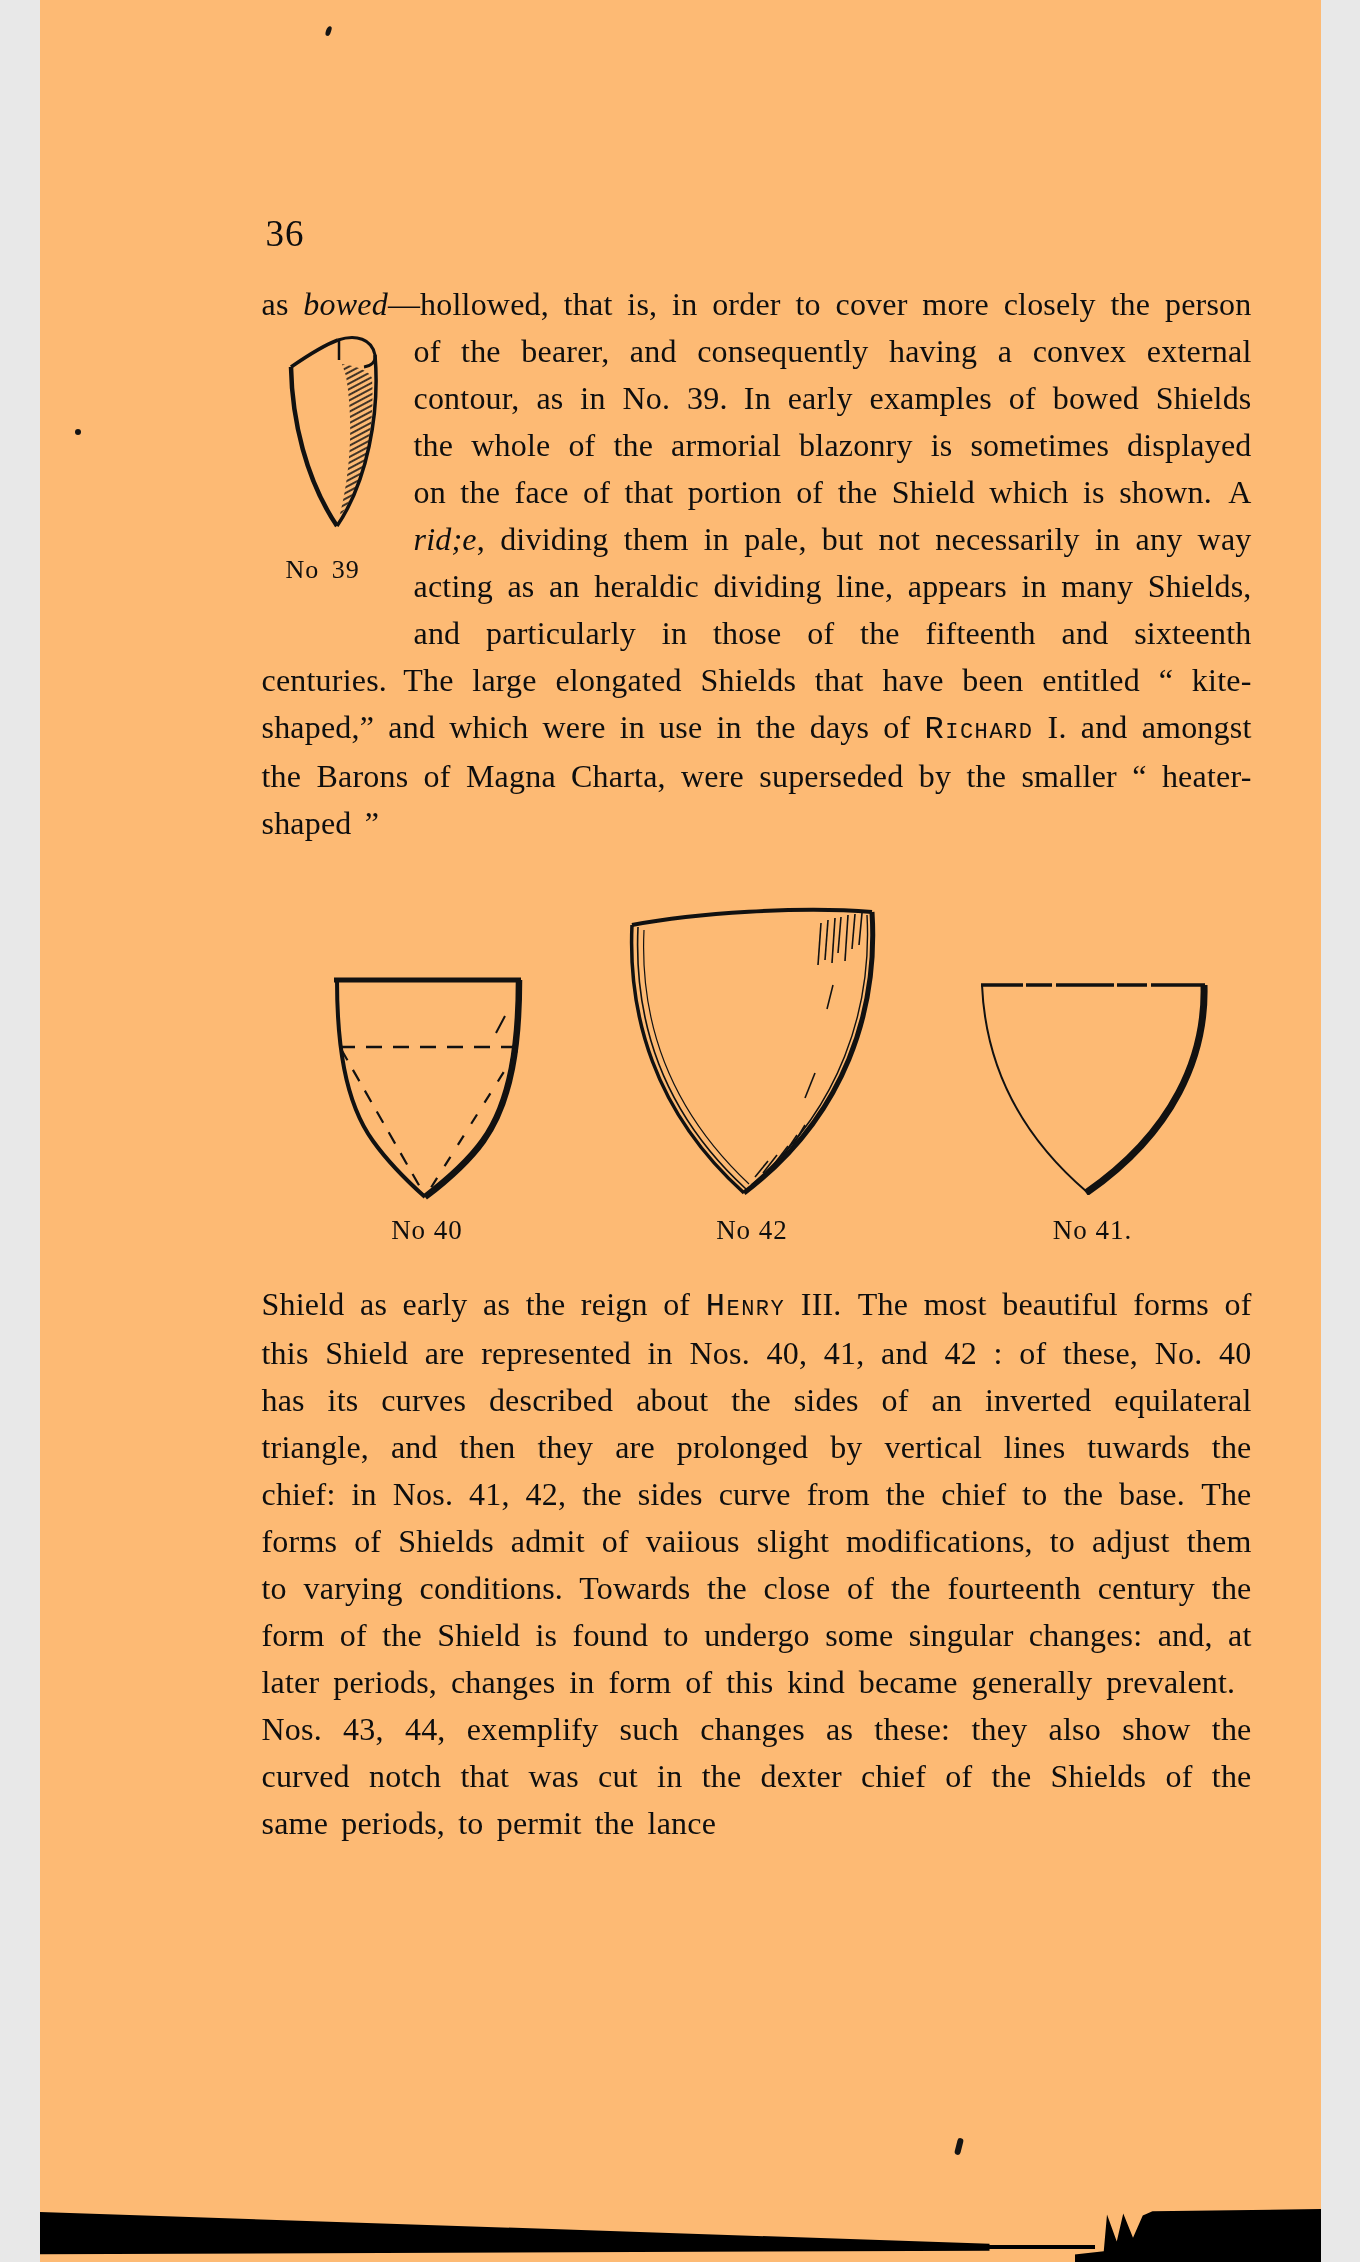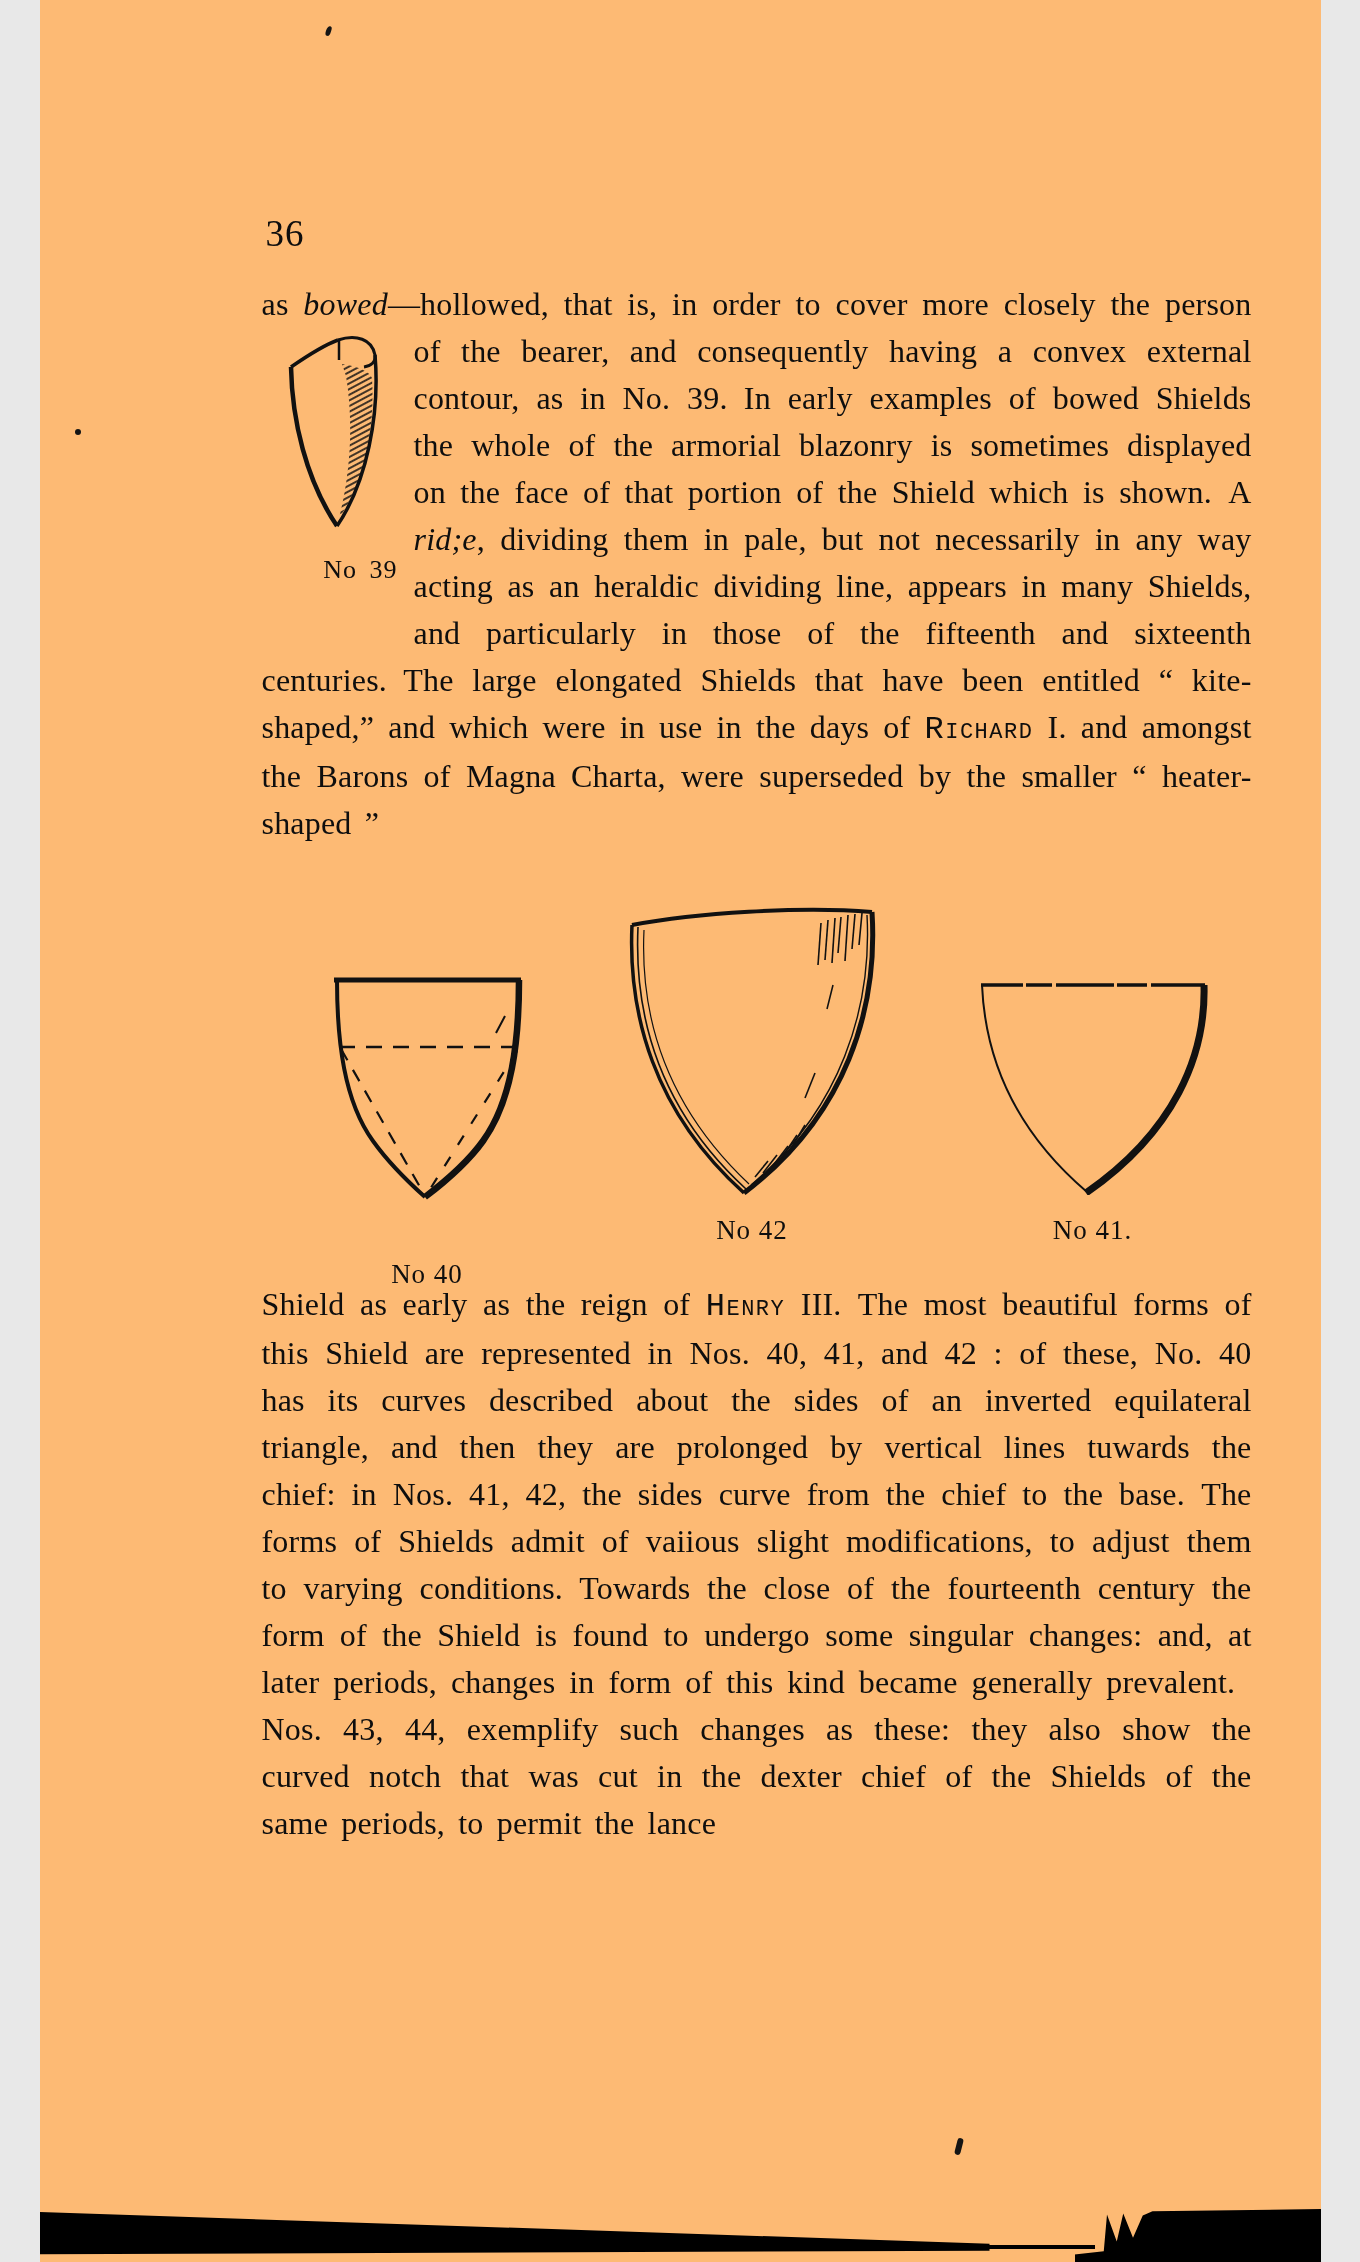--- a/index.html
+++ b/index.html
@@ -38,34 +38,34 @@
 
   
   .fig39 {
     float:left;
     width:152px; height:282px;
     margin:4px 0 0 0;
   }
   .fig39 svg { display:block; margin-left:20px; }
   .fig39-caption {
     display:block; width:112px; margin-left:24px; margin-top:14px;
-    font-size:26px; text-align:right; letter-spacing:1px;
+    font-size:26px; text-align:left; letter-spacing:1px;
   }
 
   
   .figure-row { position:absolute; left:0; top:903px; width:1360px; height:362px; }
   .figure-row svg { position:absolute; }
   .fig40 { left:290px; top:70px; }
   .fig42 { left:585px; top:0; }
   .fig41 { left:936px; top:69px; }
   .cap {
     position:absolute; top:312px;
     font-size:27px; text-align:center; letter-spacing:1px;
   }
-  .cap40 { left:290px; width:195px;margin-top:44px; }
+  .cap40 { left:290px; width:195px; }
   .cap42 { left:585px; width:255px; }
   .cap41 { left:936px; width:234px; }
 
   
   .speck { position:absolute; background:#141414; }
   .speck-top    { left:286px; top:26px;  width:5px;  height:10px; border-radius:60% 40% 50% 50%; transform:rotate(18deg); }
   .speck-left   { left:35px;  top:429px; width:6px;  height:6px;  border-radius:50%; }
   .speck-bottom { left:916px; top:2138px; width:6px; height:17px; border-radius:3px; transform:rotate(14deg); }
 
   

